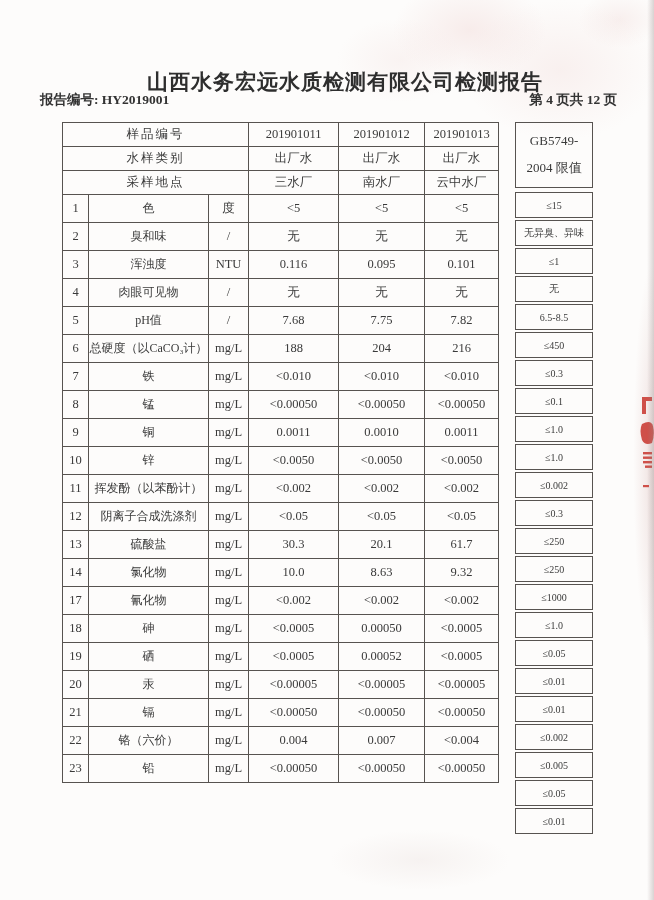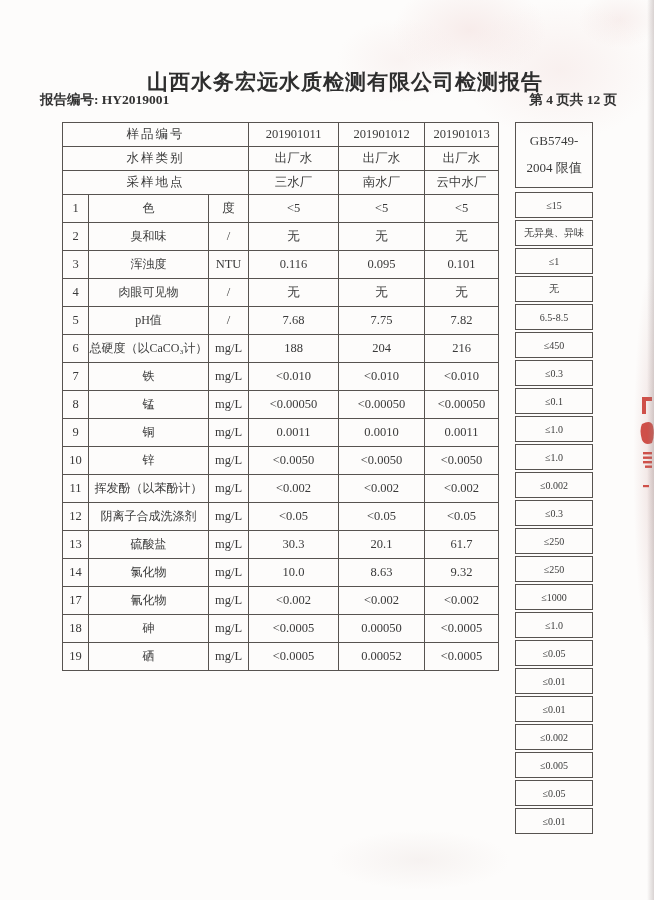--- a/index.html
+++ b/index.html
@@ -233,20 +233,52 @@
     <td class="c-val">&lt;0.0005</td>
   </tr>
           <tr class="datarow">
     <td class="c-no">19</td>
     <td class="c-item">硒</td>
     <td class="c-unit">mg/L</td>
     <td class="c-val">&lt;0.0005</td>
     <td class="c-val">0.00052</td>
     <td class="c-val">&lt;0.0005</td>
   </tr>
+          <tr class="datarow">
+    <td class="c-no">20</td>
+    <td class="c-item">汞</td>
+    <td class="c-unit">mg/L</td>
+    <td class="c-val">&lt;0.00005</td>
+    <td class="c-val">&lt;0.00005</td>
+    <td class="c-val">&lt;0.00005</td>
+  </tr>
+          <tr class="datarow">
+    <td class="c-no">21</td>
+    <td class="c-item">镉</td>
+    <td class="c-unit">mg/L</td>
+    <td class="c-val">&lt;0.00050</td>
+    <td class="c-val">&lt;0.00050</td>
+    <td class="c-val">&lt;0.00050</td>
+  </tr>
+          <tr class="datarow">
+    <td class="c-no">22</td>
+    <td class="c-item">铬（六价）</td>
+    <td class="c-unit">mg/L</td>
+    <td class="c-val">0.004</td>
+    <td class="c-val">0.007</td>
+    <td class="c-val">&lt;0.004</td>
+  </tr>
+          <tr class="datarow">
+    <td class="c-no">23</td>
+    <td class="c-item">铅</td>
+    <td class="c-unit">mg/L</td>
+    <td class="c-val">&lt;0.00050</td>
+    <td class="c-val">&lt;0.00050</td>
+    <td class="c-val">&lt;0.00050</td>
+  </tr>
         </tbody>
     </table>
 
     <div class="limit-col">
       <div class="limit-header">
         <span>GB5749-</span>
         <span>2004 限值</span>
       </div>
       <div>
           <div class="limit-box">≤15</div>

